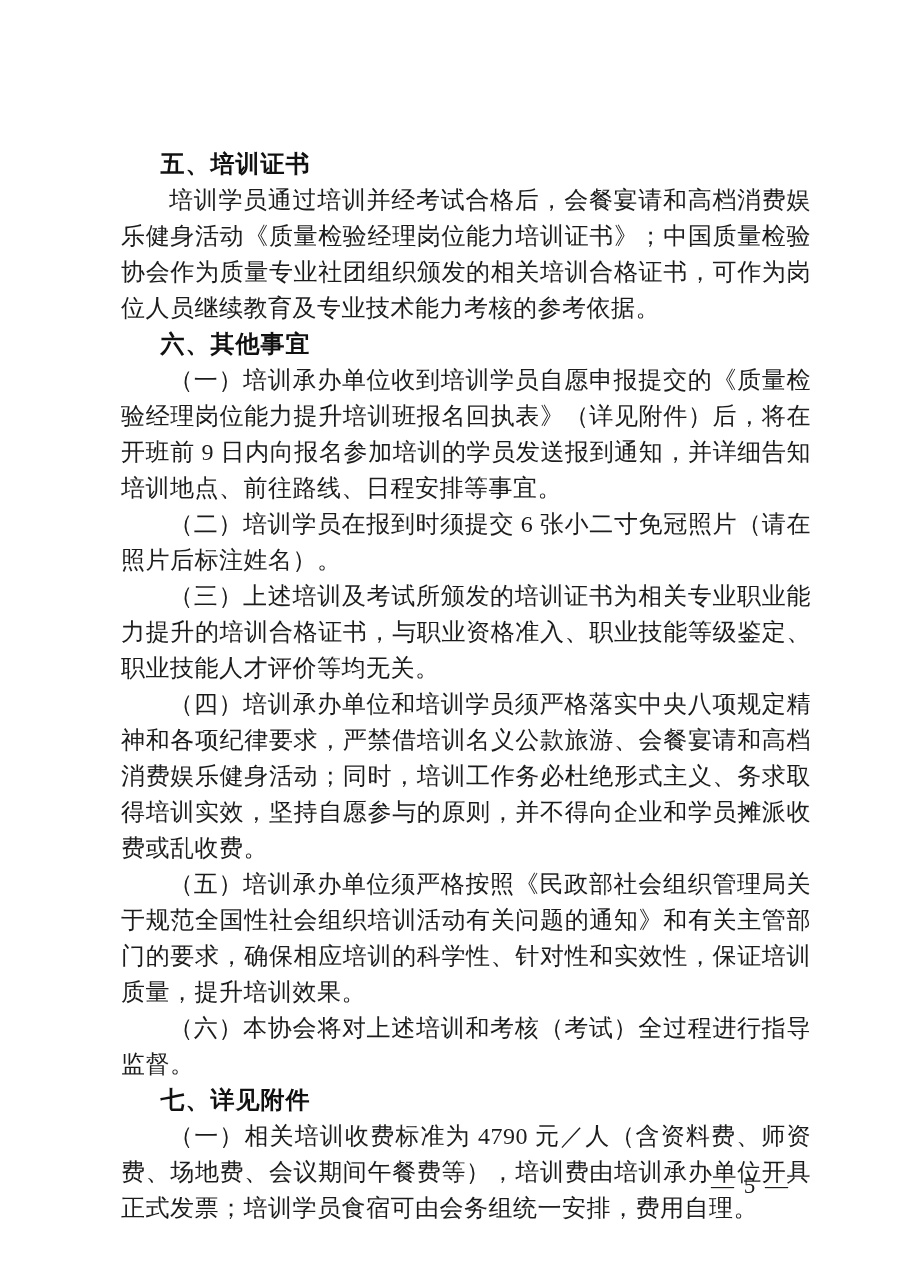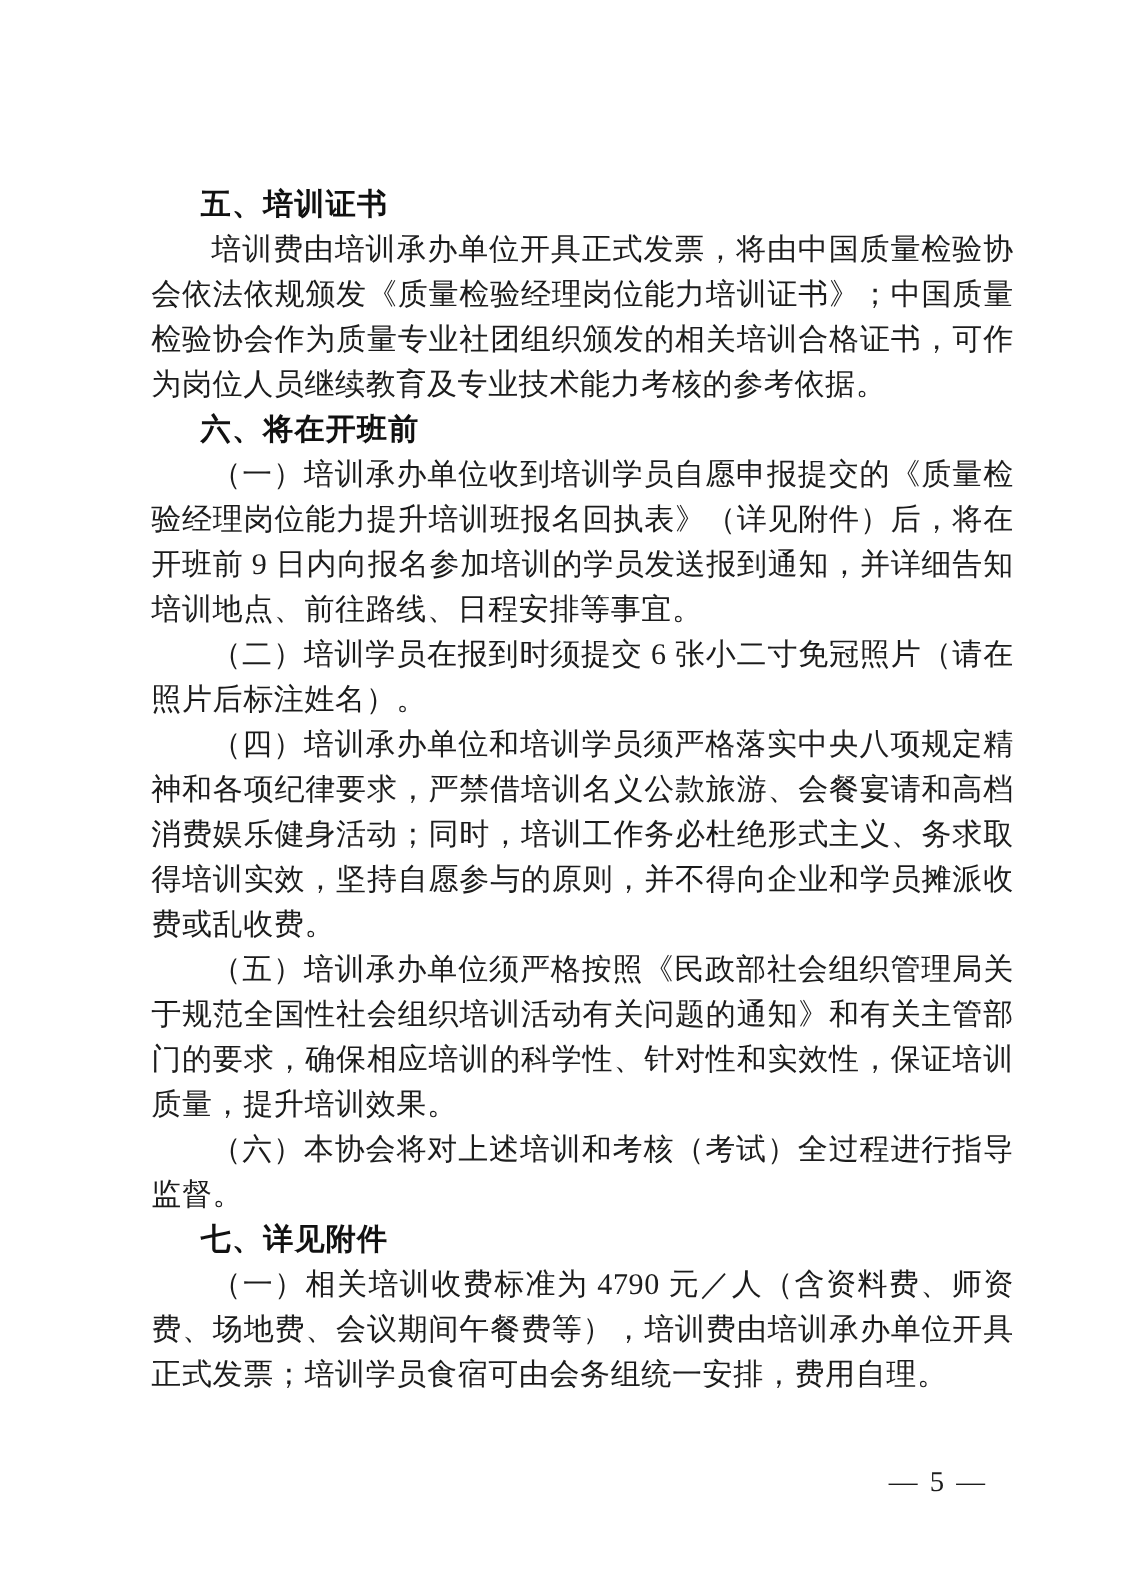--- a/index.html
+++ b/index.html
@@ -52,24 +52,25 @@
     color: #1c1c1c;
     font-family: "Liberation Serif", "DejaVu Serif", serif;
   }
 </style>
 </head>
 <body>
 
 <div class="page">
   <div class="content">
     <h2>五、培训证书</h2>
-    <p>培训费由培训承办单位开具正式发票，将由中国质量检验协会依法依规颁发《质量检验经理岗位能力培训证书》；中国质量检验协会作为质量专业社团组织颁发的相关培训合格证书，可作为岗位人员继续教育及专业技术能力考核的参考依据。</p>
-    <h2>六、将在开班前</h2>
+    <p>培训学员通过培训并经考试合格后，会餐宴请和高档消费娱乐健身活动《质量检验经理岗位能力培训证书》；中国质量检验协会作为质量专业社团组织颁发的相关培训合格证书，可作为岗位人员继续教育及专业技术能力考核的参考依据。</p>
+    <h2>六、其他事宜</h2>
     <p>（一）培训承办单位收到培训学员自愿申报提交的《质量检验经理岗位能力提升培训班报名回执表》（详见附件）后，将在开班前 9 日内向报名参加培训的学员发送报到通知，并详细告知培训地点、前往路线、日程安排等事宜。</p>
     <p>（二）培训学员在报到时须提交 6 张小二寸免冠照片（请在照片后标注姓名）。</p>
+    <p>（三）上述培训及考试所颁发的培训证书为相关专业职业能力提升的培训合格证书，与职业资格准入、职业技能等级鉴定、职业技能人才评价等均无关。</p>
     <p>（四）培训承办单位和培训学员须严格落实中央八项规定精神和各项纪律要求，严禁借培训名义公款旅游、会餐宴请和高档消费娱乐健身活动；同时，培训工作务必杜绝形式主义、务求取得培训实效，坚持自愿参与的原则，并不得向企业和学员摊派收费或乱收费。</p>
     <p>（五）培训承办单位须严格按照《民政部社会组织管理局关于规范全国性社会组织培训活动有关问题的通知》和有关主管部门的要求，确保相应培训的科学性、针对性和实效性，保证培训质量，提升培训效果。</p>
     <p>（六）本协会将对上述培训和考核（考试）全过程进行指导监督。</p>
     <h2>七、详见附件</h2>
     <p>（一）相关培训收费标准为 4790 元／人（含资料费、师资费、场地费、会议期间午餐费等），培训费由培训承办单位开具正式发票；培训学员食宿可由会务组统一安排，费用自理。</p>
   </div>
   <div class="page-number">— 5 —</div>
 </div>
 
 </body></html>

